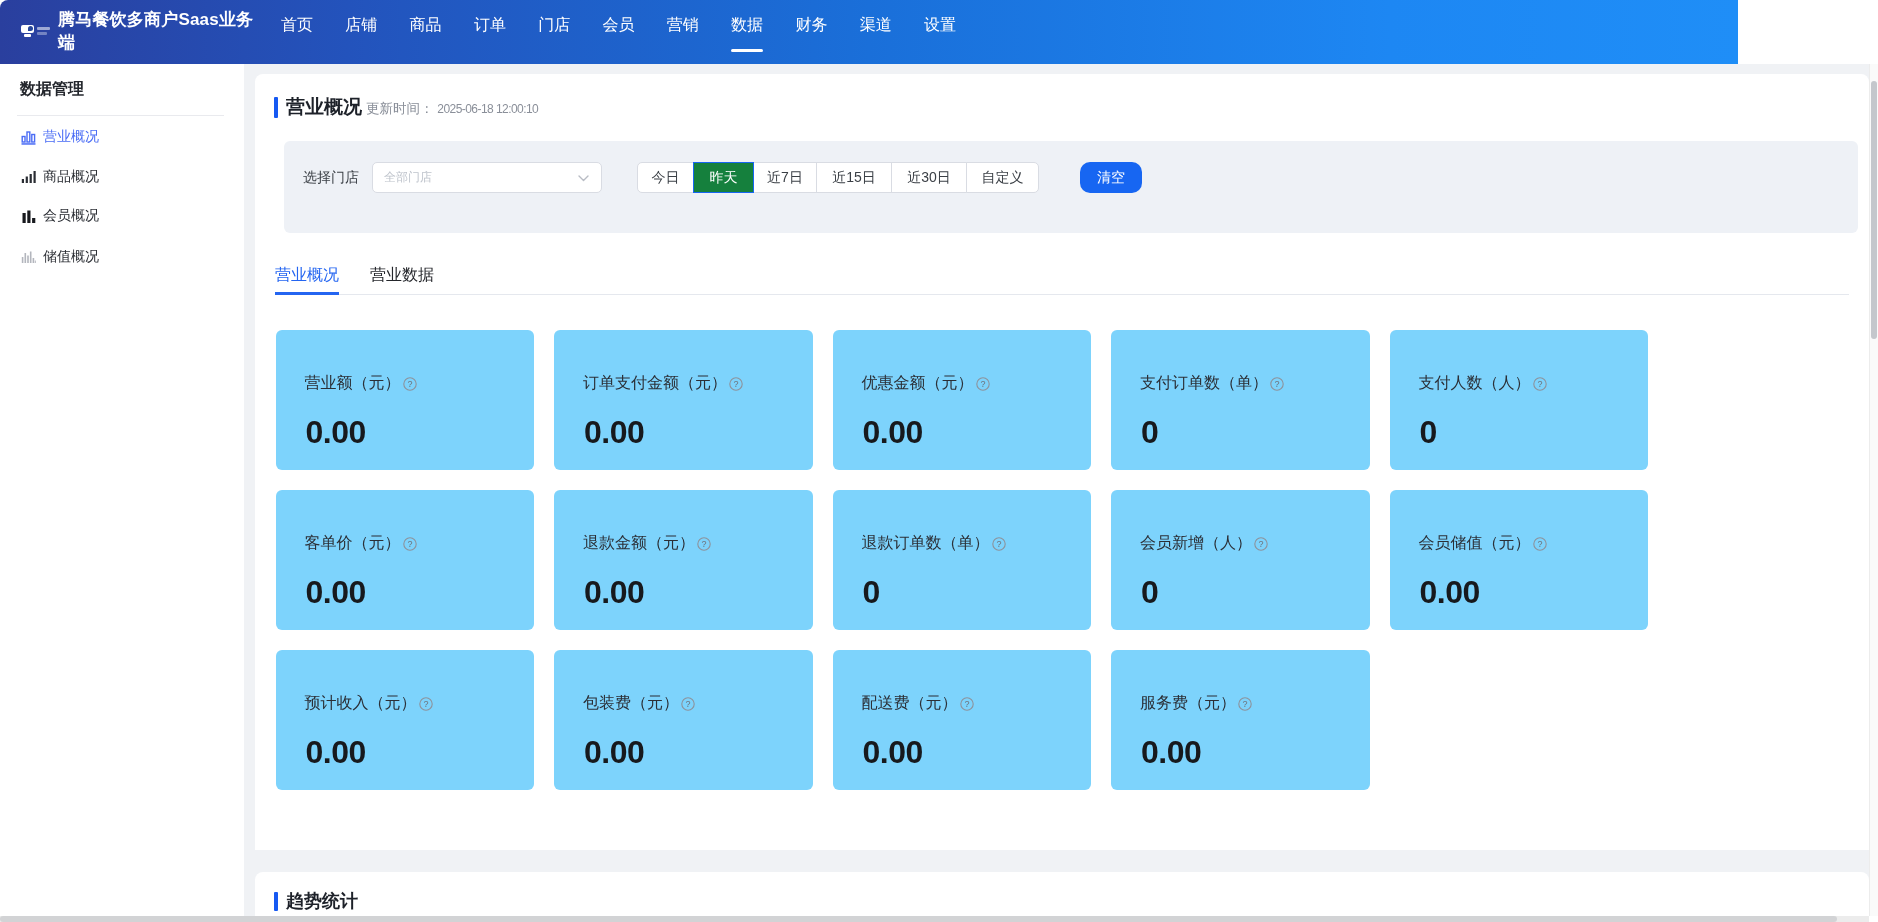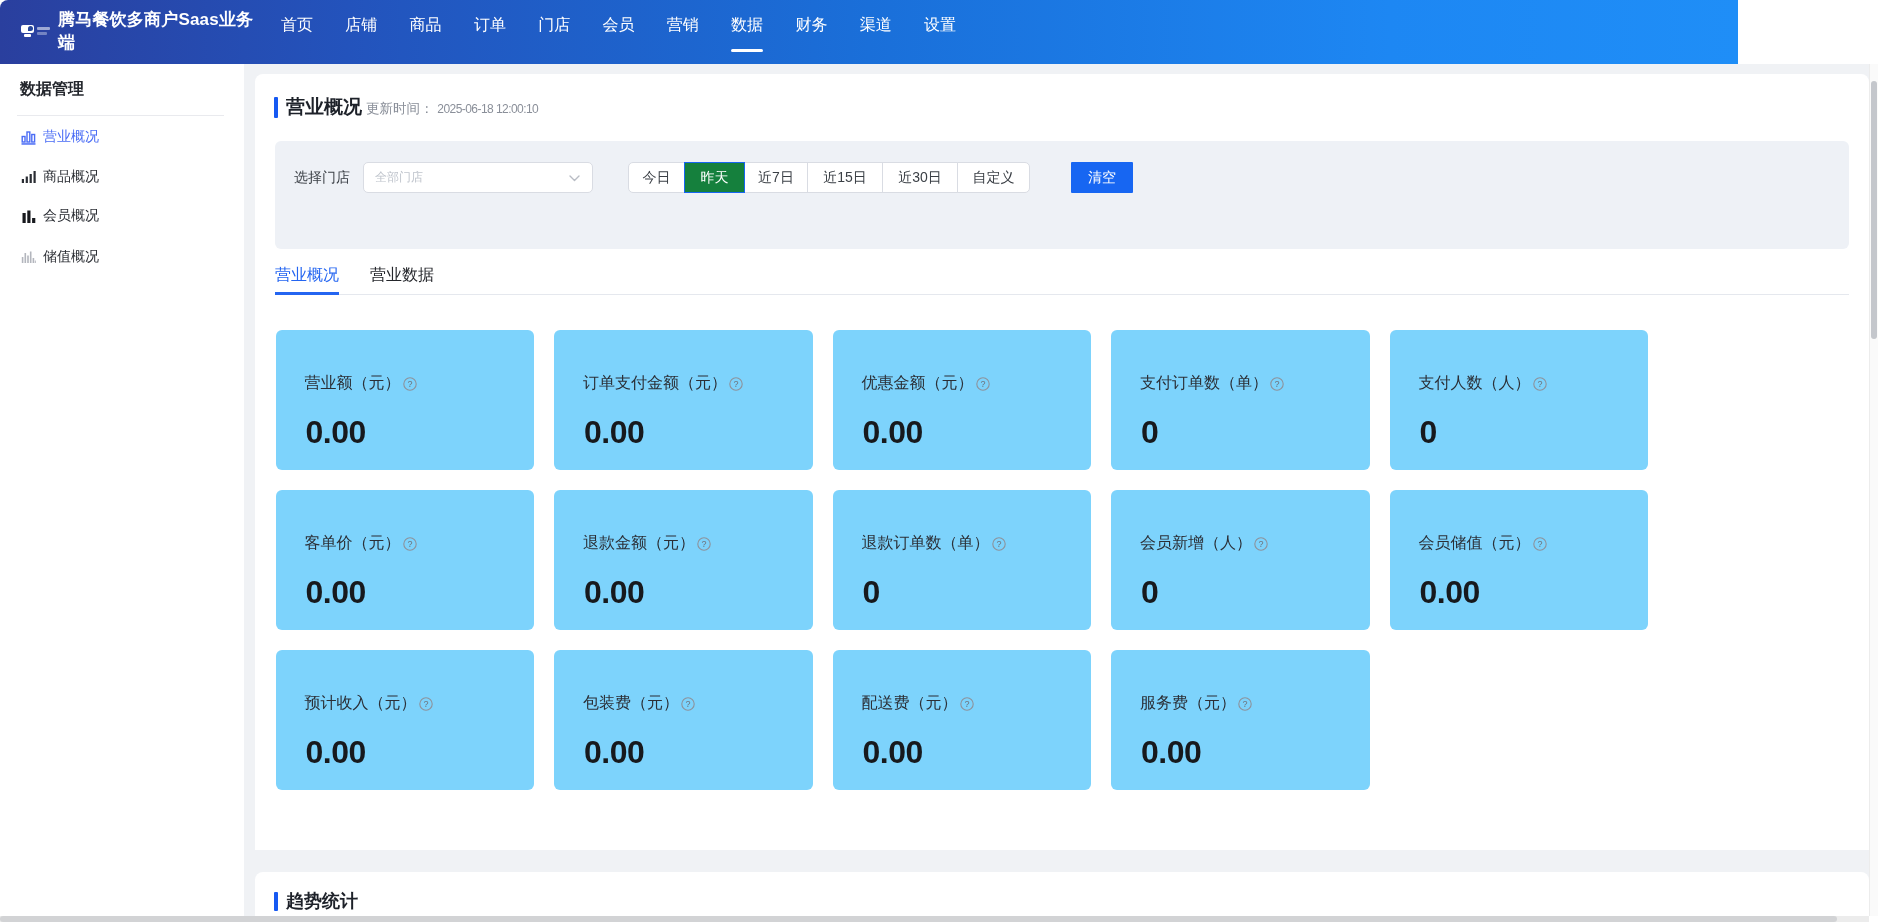--- a/index.html
+++ b/index.html
@@ -38,34 +38,34 @@
 
 .mainbg { position:absolute; left:244px; top:64px; width:1625px; height:852px; background:#f0f2f5; }
 .card1 { position:absolute; left:255px; top:74px; width:1614px; height:776px; background:#fff;
   border-radius:8px 8px 0 0; }
 .titlerow { position:absolute; left:274px; top:96px; height:22px; display:flex; align-items:center; }
 .tbar { width:4px; height:21px; background:#1659f2; border-radius:1px; margin-right:8px; }
 .ttext { font-size:19px; font-weight:bold; color:#1d2129; }
 .tupdate { font-size:13.5px; color:#8a8f99; margin-left:4px; position:relative; top:2px; }
 .tupdate .dt { font-size:12px; letter-spacing:-0.55px; }
 
-.panel { position:absolute; left:275px; top:141px; width:1574px; height:108px; background:#eef1f6; border-radius:6px; }
+.panel { position:absolute; left:284px; top:141px; width:1574px; height:92px; background:#eef1f6; border-radius:6px; }
 .p-label { position:absolute; left:19px; top:21px; height:31px; line-height:31px; font-size:14px; color:#3a3f45; }
 .p-select { position:absolute; left:88px; top:21px; width:230px; height:31px; background:#fff;
   border:1px solid #d9dce3; border-radius:5px; }
 .p-select .ph { position:absolute; left:11px; top:0; line-height:29px; font-size:12px; color:#bfc4cc; }
 .p-select svg { position:absolute; right:12px; top:12px; }
 .btngroup { position:absolute; left:353px; top:21px; height:31px; display:flex; }
 .btngroup .b { height:31px; line-height:29px; font-size:14px; color:#3a3f45; background:#fff;
   border:1px solid #d9dce3; text-align:center; margin-left:-1px; position:relative; }
 .btngroup .b:first-child { border-radius:5px 0 0 5px; margin-left:0; }
 .btngroup .b:last-child { border-radius:0 5px 5px 0; }
 .btngroup .b.on { background:#15803d; border-color:#1766f2; color:#fff; z-index:2; }
 .clearbtn { position:absolute; left:796px; top:21px; width:62px; height:31px; background:#1766f2;
-  border-radius:1px; color:#fff; font-size:14px; text-align:center; line-height:31px; }
+  border-radius:10px; color:#fff; font-size:14px; text-align:center; line-height:31px; }
 
 .tabs { position:absolute; left:275px; top:255px; width:1574px; height:40px; border-bottom:1px solid #e5e8ee; }
 .tab { position:absolute; top:0; height:40px; line-height:39px; font-size:16px; color:#24262b; }
 .tab.on { color:#2465f1; font-weight:500; border-bottom:3px solid #2465f1; }
 
 .grid { position:absolute; left:275.5px; top:330px; display:grid;
   grid-template-columns:repeat(5, 258.5px); grid-auto-rows:140px; gap:20px 20px; }
 .stat { background:#7dd3fc; border-radius:6px; position:relative; }
 .stat .lb { position:absolute; left:29px; top:372px; display:flex; align-items:center;
   font-size:16px; color:#2b2f36; }

